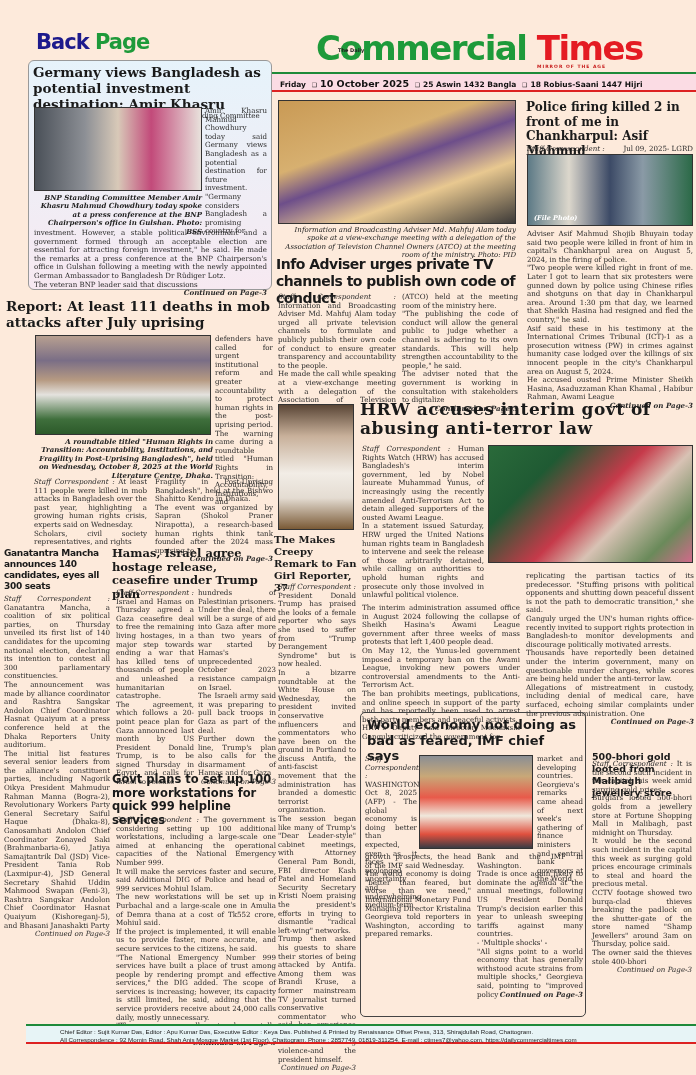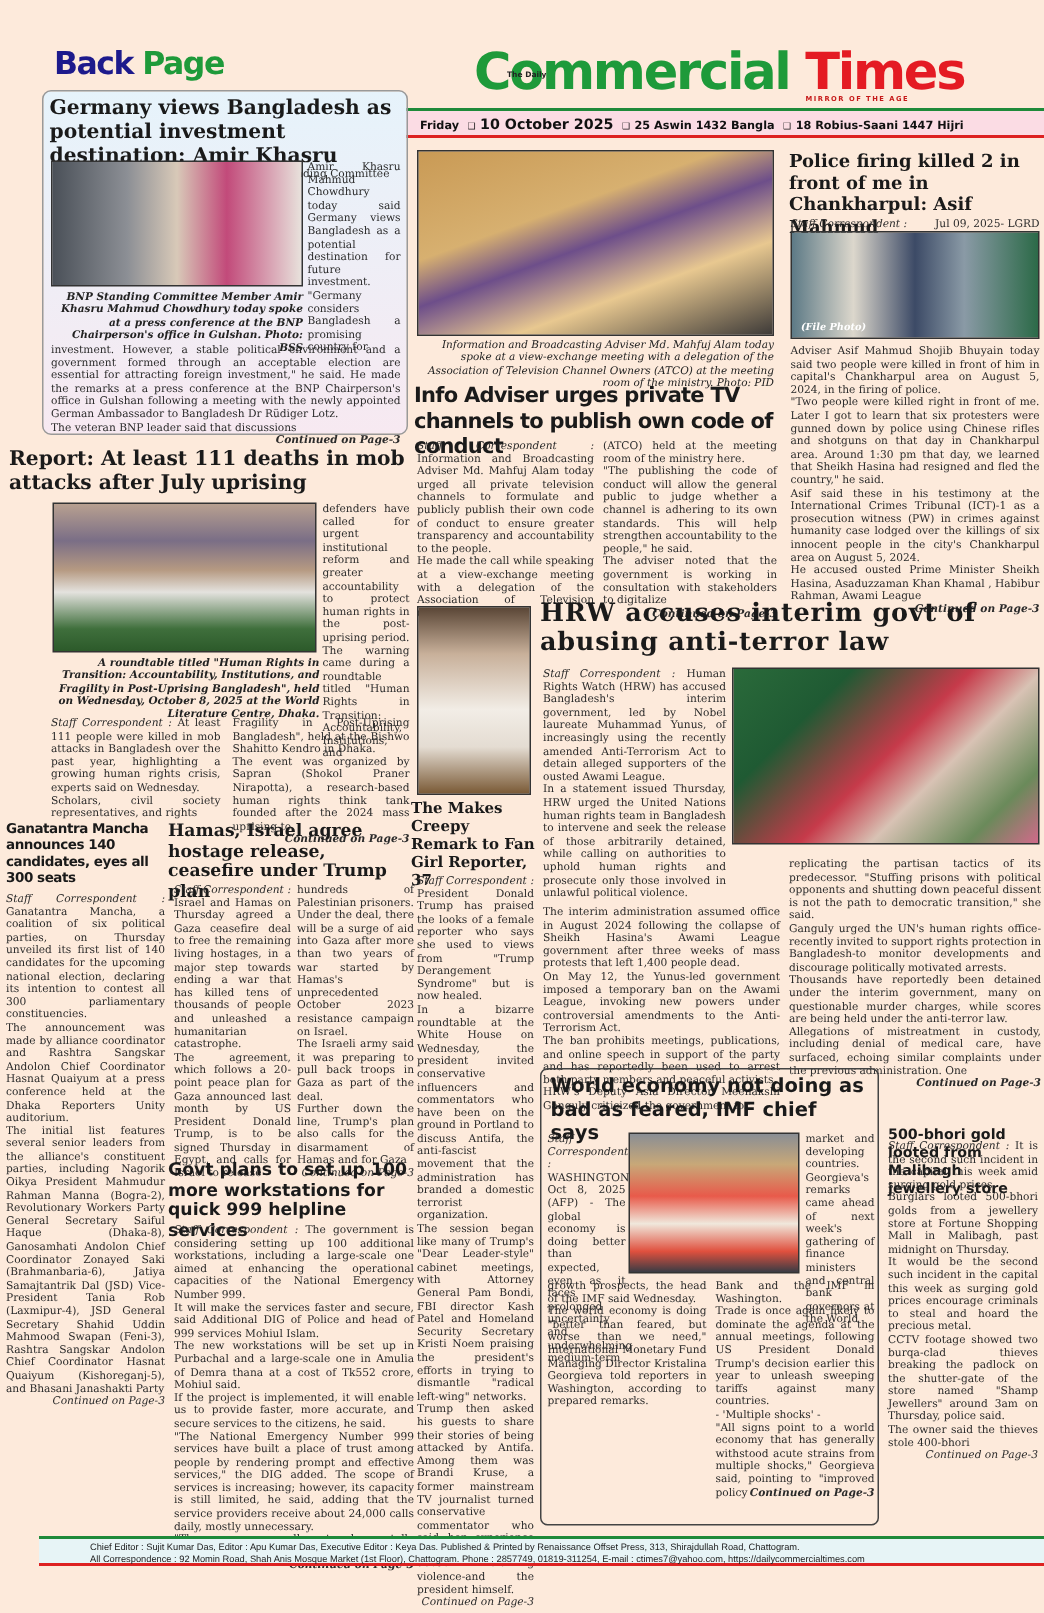--- a/index.html
+++ b/index.html
@@ -128,32 +128,32 @@
   <p>It will make the services faster and secure, said Additional DIG of Police and head of 999 services Mohiul Islam.</p>
   <p>The new workstations will be set up in Purbachal and a large-scale one in Amulia of Demra thana at a cost of Tk552 crore, Mohiul said.</p>
   <p>If the project is implemented, it will enable us to provide faster, more accurate, and secure services to the citizens, he said.</p>
   <p>"The National Emergency Number 999 services have built a place of trust among people by rendering prompt and effective services," the DIG added. The scope of services is increasing; however, its capacity is still limited, he said, adding that the service providers receive about 24,000 calls daily, mostly unnecessary.</p>
   <p><span>"The unnecessary calls not only mentally make our call takers upset,</span> <span class="cont">Continued on Page-3</span></p>
 </div>
 
 <div class="abs photo" style="left:278px;top:404px;width:76px;height:126px;background:linear-gradient(180deg,#5a4636 0%,#c8b09a 25%,#f2ede6 55%,#e4dcd2 75%,#7a5a36 100%)"></div>
 <div class="abs hl" style="left:274px;top:534px;width:84px;font-size:10px;line-height:12px">The Makes Creepy Remark to Fan Girl Reporter, 37</div>
 <div class="abs txt" style="left:278px;top:583px;width:78px">
-  <p><span class="sc">Staff Correspondent :</span> <span>President Donald Trump has praised the looks of a female reporter who says she used to views from "Trump Derangement Syndrome" but is now healed.</span></p>
+  <p><span class="sc">Staff Correspondent :</span> <span>President Donald Trump has praised the looks of a female reporter who says she used to suffer from "Trump Derangement Syndrome" but is now healed.</span></p>
   <p>In a bizarre roundtable at the White House on Wednesday, the president invited conservative influencers and commentators who have been on the ground in Portland to discuss Antifa, the anti-fascist movement that the administration has branded a domestic terrorist organization.</p>
   <p>The session began like many of Trump's "Dear Leader-style" cabinet meetings, with Attorney General Pam Bondi, FBI director Kash Patel and Homeland Security Secretary Kristi Noem praising the president's efforts in trying to dismantle "radical left-wing" networks.</p>
   <p>Trump then asked his guests to share their stories of being attacked by Antifa. Among them was Brandi Kruse, a former mainstream TV journalist turned conservative commentator who said her experience changed her view about left-wing violence-and the president himself.</p>
   <p style="text-align:right"><span class="sc">Continued on Page-3</span></p>
 </div>
 
 <div class="abs hl" style="left:360px;top:400px;width:336px;font-size:17px;line-height:19px;letter-spacing:0.5px">HRW accuses interim govt of abusing anti-terror law</div>
 <div class="abs photo" style="left:488px;top:445px;width:205px;height:118px;background:linear-gradient(135deg,#2a6a3a 0%,#1f5a33 25%,#c63a4a 50%,#d8c2b4 65%,#6a8a5a 85%,#d06a8a 100%)"></div>
 <div class="abs txt" style="left:362px;top:445px;width:122px">
   <p><span class="sc">Staff Correspondent :</span> <span>Human Rights Watch (HRW) has accused Bangladesh's interim government, led by Nobel laureate Muhammad Yunus, of increasingly using the recently amended Anti-Terrorism Act to detain alleged supporters of the ousted Awami League.</span></p>
-  <p>In a statement issued Thursday, HRW urged the United Nations human rights team in Bangladesh to intervene and seek the release of those arbitrarily detained, while calling on authorities to uphold human rights and prosecute only those involved in unlawful political violence.</p>
+  <p>In a statement issued Saturday, HRW urged the United Nations human rights team in Bangladesh to intervene and seek the release of those arbitrarily detained, while calling on authorities to uphold human rights and prosecute only those involved in unlawful political violence.</p>
 </div>
 <div class="abs txt" style="left:362px;top:604px;width:158px">
   <p>The interim administration assumed office in August 2024 following the collapse of Sheikh Hasina's Awami League government after three weeks of mass protests that left 1,400 people dead.</p>
   <p>On May 12, the Yunus-led government imposed a temporary ban on the Awami League, invoking new powers under controversial amendments to the Anti-Terrorism Act.</p>
   <p>The ban prohibits meetings, publications, and online speech in support of the party and has reportedly been used to arrest both party members and peaceful activists.</p>
   <p>HRW's Deputy Asia Director Meenakshi Ganguly criticized the government for</p>
 </div>
 <div class="abs txt" style="left:526px;top:572px;width:168px">
   <p>replicating the partisan tactics of its predecessor. "Stuffing prisons with political opponents and shutting down peaceful dissent is not the path to democratic transition," she said.</p>
   <p>Ganguly urged the UN's human rights office-recently invited to support rights protection in Bangladesh-to monitor developments and discourage politically motivated arrests.</p>

